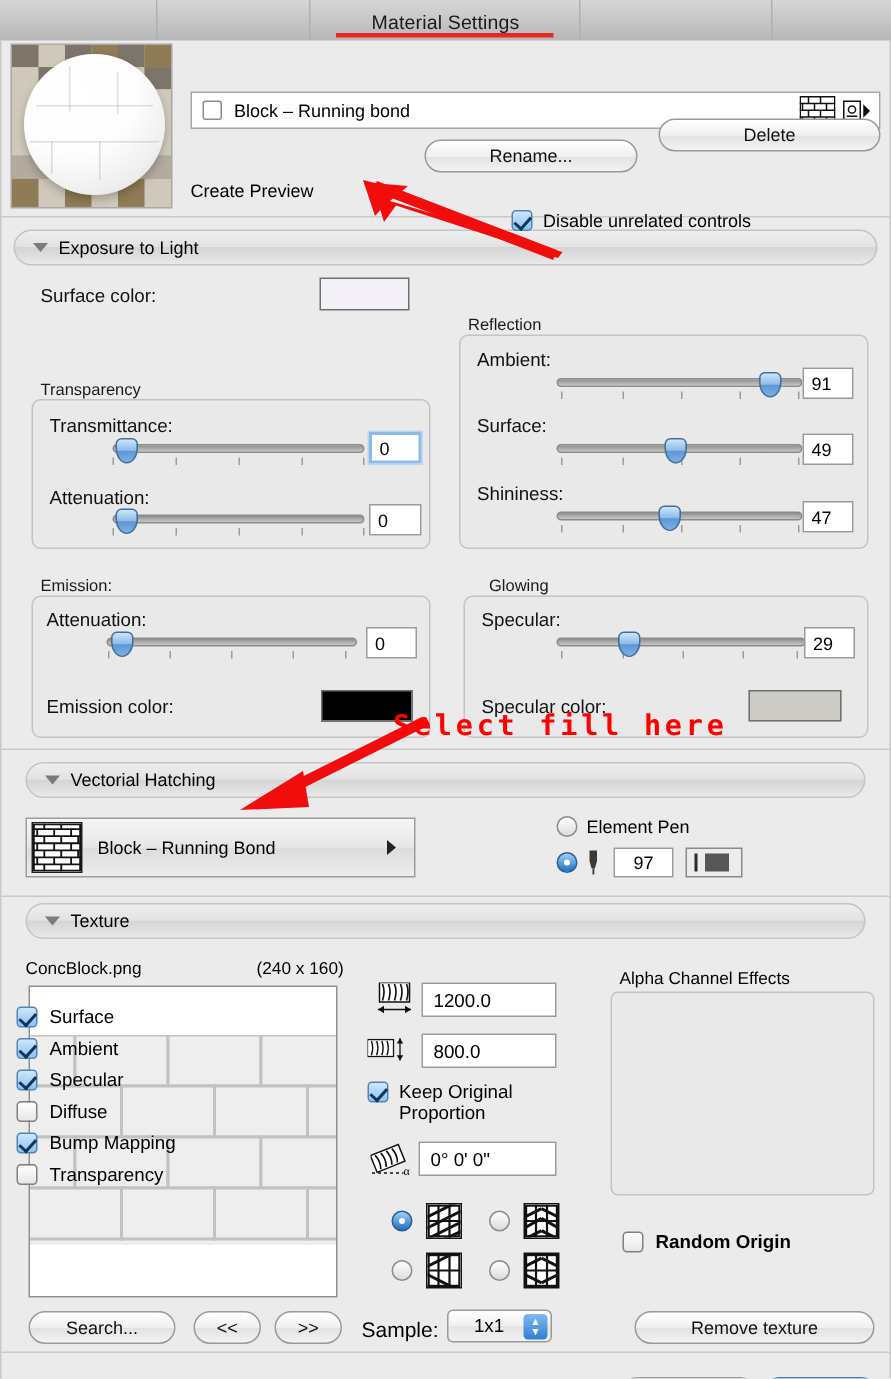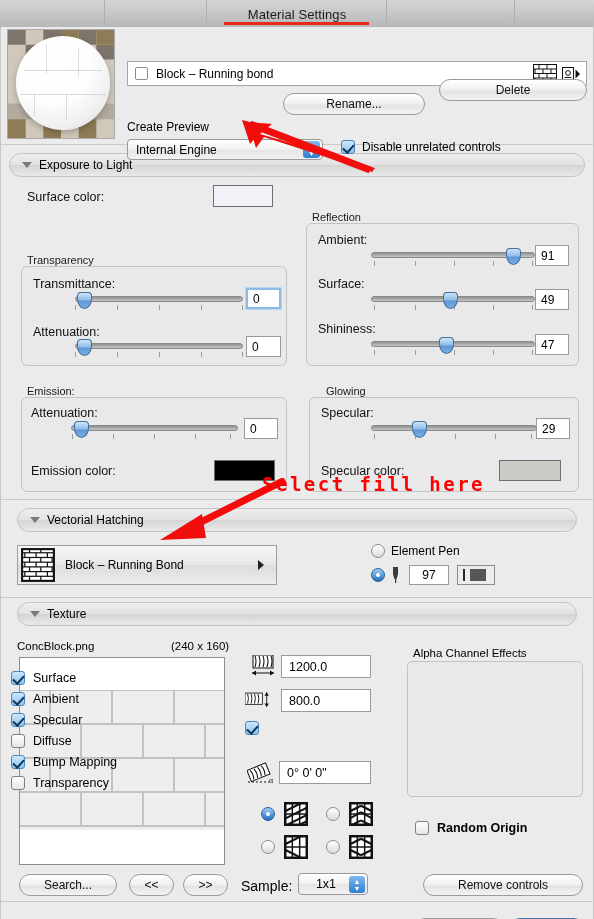--- a/index.html
+++ b/index.html
@@ -320,27 +320,20 @@
 
     <div class="cap-btn" id="btn-rename">
       <span>Rename...</span>
     </div>
     <div class="cap-btn" id="btn-delete">
       <span>Delete</span>
     </div>
 
     <div id="create-preview-label">Create Preview</div>
 
-    <div id="engine-select">
-      <span class="lbl">Internal Engine</span>
-      <span class="stepper">
-          <span>▲</span>
-          <span>▼</span>
-        </span>
-    </div>
 
     <div id="disable-row">
       <span class="ckbox on"></span>
       <span class="lbl">Disable unrelated controls</span>
     </div>
   </div>
 
   <div class="hr"></div>
 
   <div style="height:8px"></div>
@@ -581,20 +574,21 @@
         <path d="M15 4 q2 5 0 11" fill="none"></path>
     </g>
     <line x1="25" y1="2" x2="25" y2="19" stroke="#111"></line>
     <path d="M25 2 L22.5 6 L27.5 6 Z" fill="#111"></path>
       <path d="M25 19 L22.5 15 L27.5 15 Z" fill="#111"></path>
   </svg>
   <div class="texfield" style="left:280px;top:662px;width:90px;">800.0</div>
 
   <div id="keep-row">
     <span class="ckbox on"></span>
+    <span class="lbl">Keep Original Proportion</span>
   </div>
 
   <svg class="texicon" style="left:246px;top:734px;width:30px;height:24px;" viewBox="0 0 30 24">
     <g transform="rotate(-22 15 12)">
       <rect x="2" y="4" width="20" height="12" fill="#fff" stroke="#111"></rect>
       <g stroke="#111" stroke-width="1.1">
         <path d="M5 5 q2 5 0 10" fill="none"></path>
           <path d="M9 5 q2 5 0 10" fill="none"></path>
         <path d="M13 5 q2 5 0 10" fill="none"></path>
           <path d="M17 5 q2 5 0 10" fill="none"></path>
@@ -728,21 +722,21 @@
   </div>
   <div id="sample-label">Sample:</div>
   <div id="sample-select">
     <span class="lbl">1x1</span>
     <span class="stepper">
         <span>▲</span>
         <span>▼</span>
       </span>
   </div>
   <div class="cap-btn" id="btn-remove">
-    <span>Remove controls</span>
+    <span>Remove texture</span>
   </div>
 
   <div id="bottom-sep"></div>
   <div class="cap-btn" id="btn-cancel">
     
   </div>
   <div id="btn-ok">
     
   </div>
 </div>

